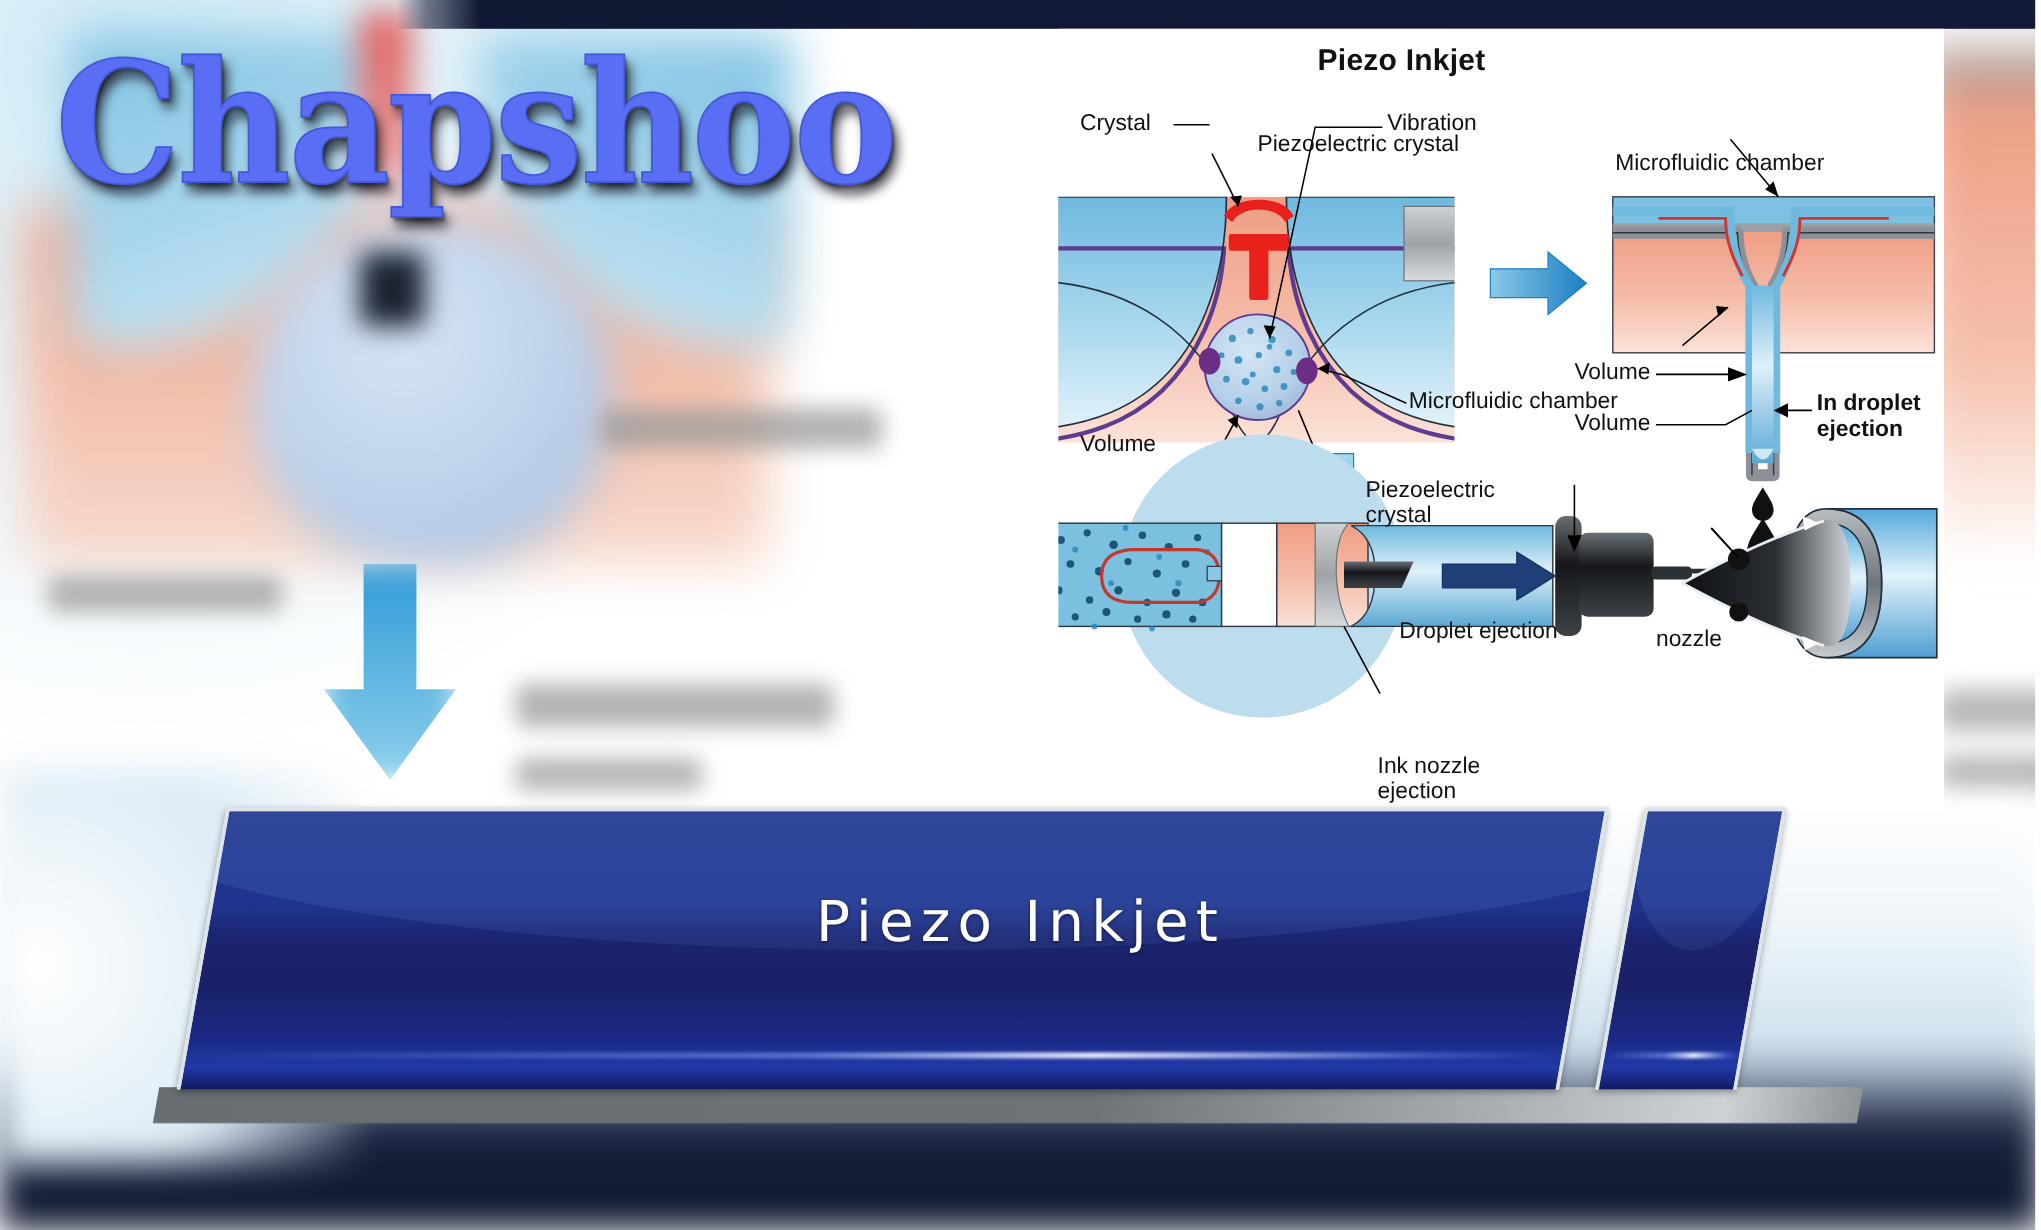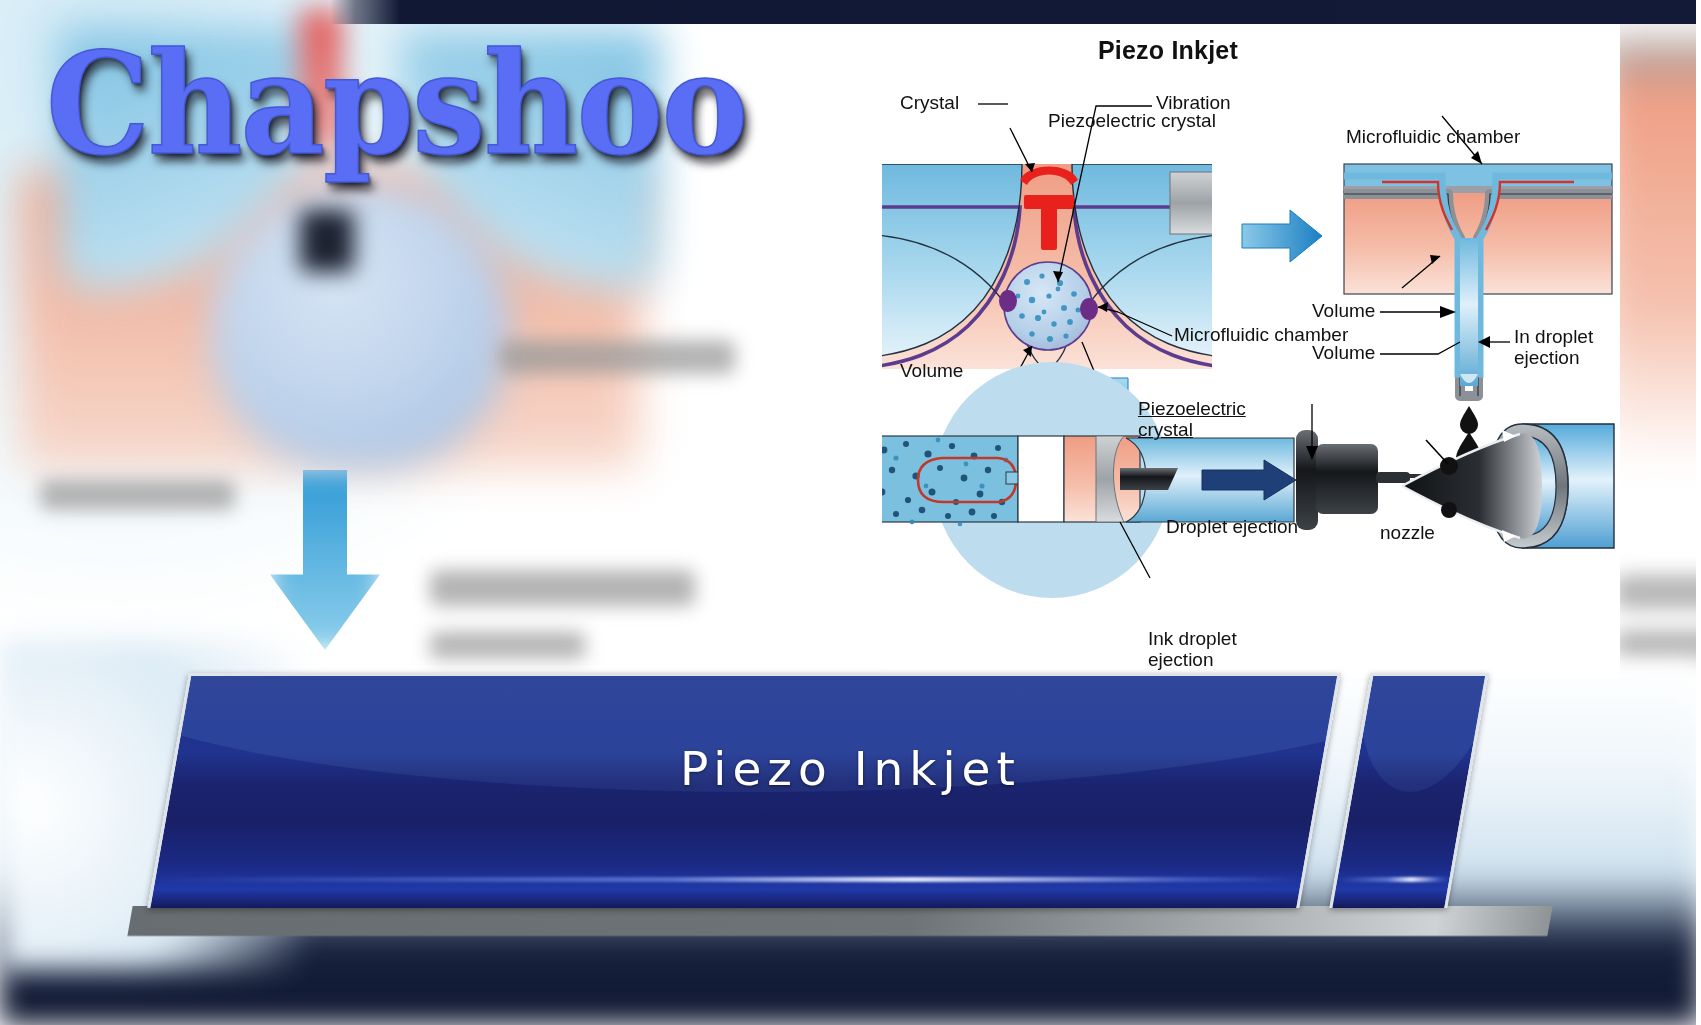--- a/index.html
+++ b/index.html
@@ -435,35 +435,35 @@
     <div class="lbl" style="left:166px; top:86px;">Piezoelectric crystal</div>
 
     <div class="lbl" style="left:18px; top:68px;">Crystal</div>
 
     <div class="lbl" style="left:274px; top:68px;">Vibration</div>
 
     <div class="lbl" style="left:292px; top:300px;">Microfluidic chamber</div>
 
     <div class="lbl" style="left:18px; top:336px;">Volume</div>
 
-    <div class="lbl" style="left:256px; top:374px;text-decoration:underline;">Piezoelectric
+    <div class="lbl" style="left:256px; top:374px;">Piezoelectric
 crystal</div>
 
     <div class="lbl" style="left:464px; top:102px;">Microfluidic chamber</div>
 
     <div class="lbl" style="left:430px; top:276px;">Volume</div>
 
     <div class="lbl" style="left:430px; top:318px;">Volume</div>
 
-    <div class="lbl" style="left:632px; top:302px;">In droplet
+    <div class="lbl" style="left:632px; top:302px;font-weight:bold;">In droplet
 ejection</div>
 
     <div class="lbl" style="left:284px; top:492px;">Droplet ejection</div>
 
-    <div class="lbl" style="left:266px; top:604px;">Ink droplet
+    <div class="lbl" style="left:266px; top:604px;">Ink nozzle
 ejection</div>
 
     <div class="lbl" style="left:498px; top:498px;">nozzle</div>
   </div>
 
   <div class="banner-wrap">
     <div class="banner-foot"></div>
 
     <div class="banner-main">
       <div class="banner-sheen"></div>

